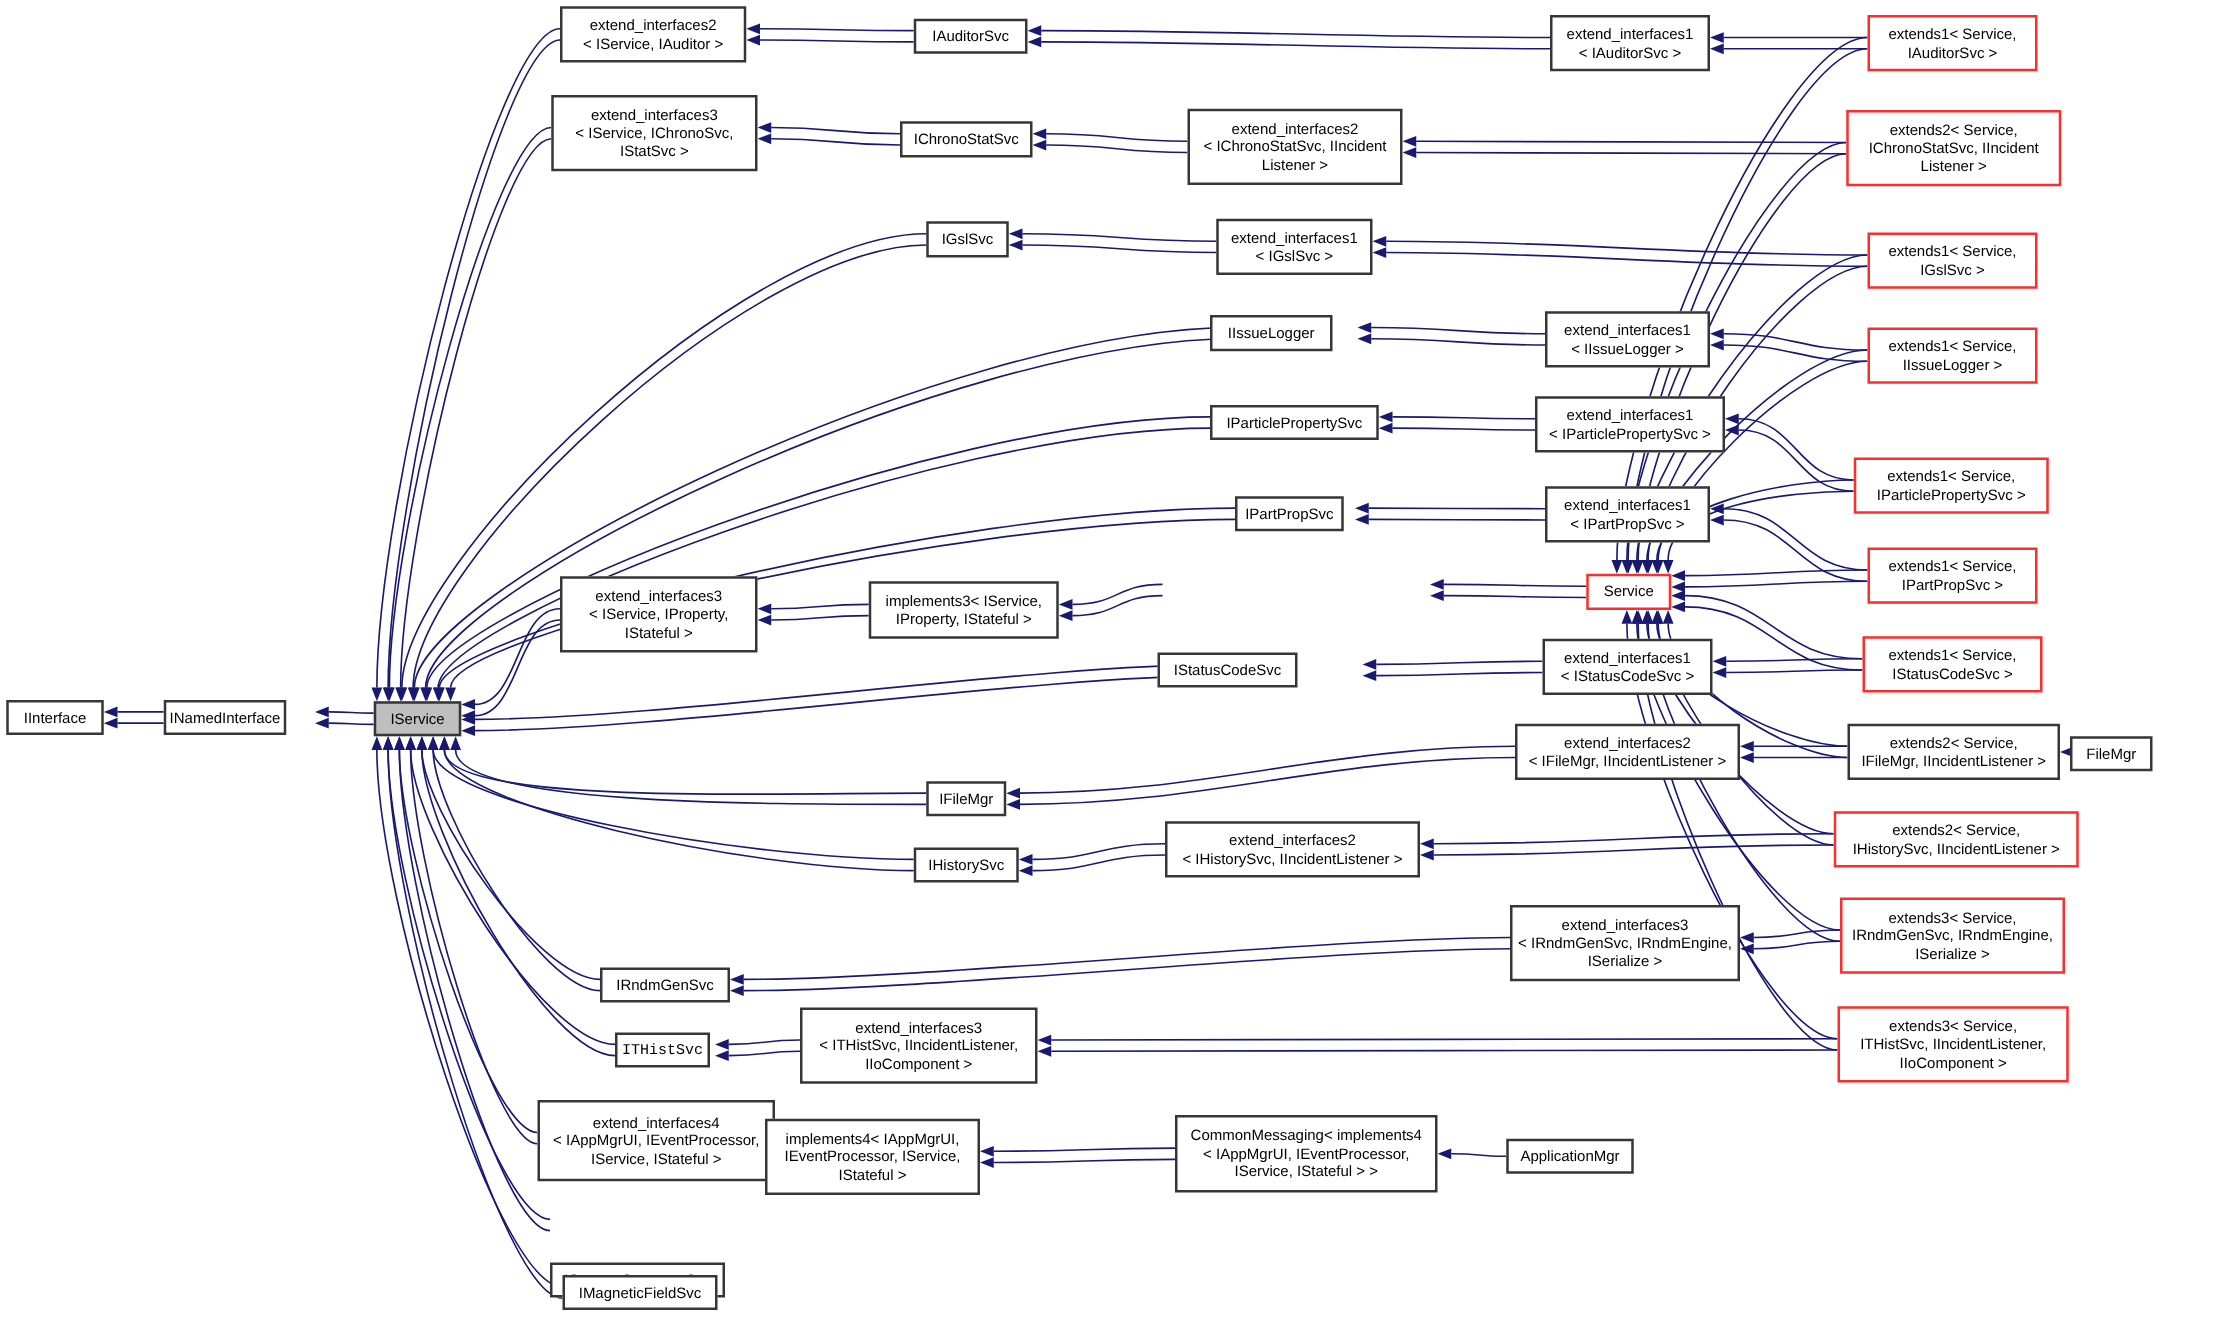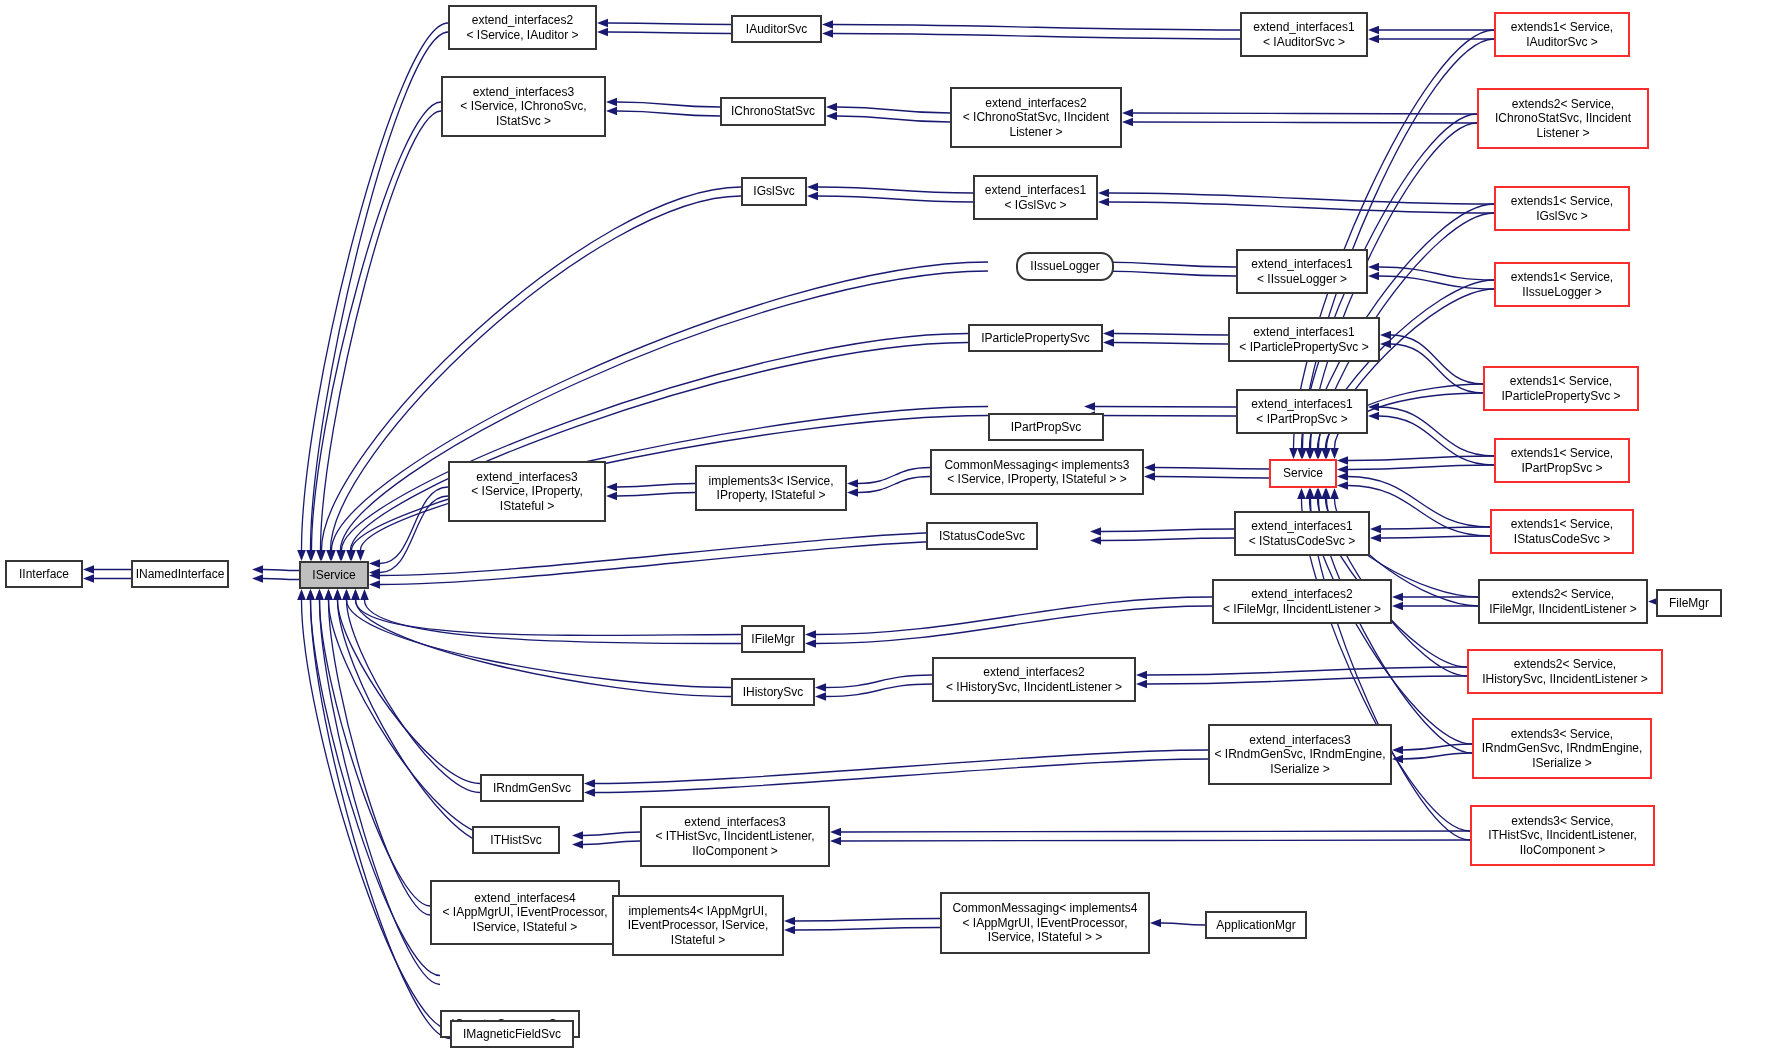--- a/index.html
+++ b/index.html
@@ -374,21 +374,21 @@
     <div class="node current" style="left: 299px; top: 561px; width: 70px; height: 28px;">IService</div>
     <div class="node" style="left: 448px; top: 5px; width: 149px; height: 45px;">extend_interfaces2
 &lt; IService, IAuditor &gt;</div>
     <div class="node" style="left: 441px; top: 76px; width: 165px; height: 61px;">extend_interfaces3
 &lt; IService, IChronoSvc,
 IStatSvc &gt;</div>
     <div class="node" style="left: 448px; top: 461px; width: 158px; height: 61px;">extend_interfaces3
 &lt; IService, IProperty,
 IStateful &gt;</div>
     <div class="node" style="left: 480px; top: 774px; width: 104px; height: 28px;">IRndmGenSvc</div>
-    <div class="node" style="left: 472px; top: 826px; width: 88px; height: 28px;">ITHistSvc</div>
+    <div class="node" style="left: 492px; top: 826px; width: 76px; height: 28px; font-family: Liberation Mono, monospace;">ITHistSvc</div>
     <div class="node" style="left: 430px; top: 880px; width: 190px; height: 65px;">extend_interfaces4
 &lt; IAppMgrUI, IEventProcessor,
 IService, IStateful &gt;</div>
     <div class="node" style="left: 440px; top: 1010px; width: 140px; height: 28px;">ICounterSummarySvc</div>
     <div class="node" style="left: 450px; top: 1020px; width: 124px; height: 28px;">IMagneticFieldSvc</div>
     <div class="node" style="left: 731px; top: 15px; width: 91px; height: 28px;">IAuditorSvc</div>
     <div class="node" style="left: 720px; top: 97px; width: 106px; height: 29px;">IChronoStatSvc</div>
     <div class="node" style="left: 741px; top: 177px; width: 66px; height: 29px;">IGslSvc</div>
     <div class="node" style="left: 695px; top: 465px; width: 152px; height: 46px;">implements3&lt; IService,
 IProperty, IStateful &gt;</div>
@@ -398,25 +398,23 @@
 &lt; ITHistSvc, IIncidentListener,
 IIoComponent &gt;</div>
     <div class="node" style="left: 612px; top: 895px; width: 172px; height: 61px;">implements4&lt; IAppMgrUI,
 IEventProcessor, IService,
 IStateful &gt;</div>
     <div class="node" style="left: 950px; top: 87px; width: 172px; height: 61px;">extend_interfaces2
 &lt; IChronoStatSvc, IIncident
 Listener &gt;</div>
     <div class="node" style="left: 973px; top: 175px; width: 125px; height: 45px;">extend_interfaces1
 &lt; IGslSvc &gt;</div>
-    <div class="node" style="left: 1016px; top: 252px; width: 98px; height: 29px; border-radius: 13px;">IIssueLogger</div>
+    <div class="node" style="left: 968px; top: 252px; width: 98px; height: 29px;">IIssueLogger</div>
     <div class="node" style="left: 968px; top: 324px; width: 135px; height: 28px;">IParticlePropertySvc</div>
-    <div class="node" style="left: 988px; top: 413px; width: 116px; height: 28px;">IPartPropSvc</div>
-    <div class="node" style="left: 930px; top: 449px; width: 214px; height: 46px;">CommonMessaging&lt; implements3
-&lt; IService, IProperty, IStateful &gt; &gt;</div>
+    <div class="node" style="left: 988px; top: 397px; width: 87px; height: 28px;">IPartPropSvc</div>
     <div class="node" style="left: 926px; top: 522px; width: 112px; height: 28px;">IStatusCodeSvc</div>
     <div class="node" style="left: 932px; top: 657px; width: 204px; height: 45px;">extend_interfaces2
 &lt; IHistorySvc, IIncidentListener &gt;</div>
     <div class="node" style="left: 940px; top: 892px; width: 210px; height: 62px;">CommonMessaging&lt; implements4
 &lt; IAppMgrUI, IEventProcessor,
 IService, IStateful &gt; &gt;</div>
     <div class="node" style="left: 1240px; top: 12px; width: 128px; height: 45px;">extend_interfaces1
 &lt; IAuditorSvc &gt;</div>
     <div class="node" style="left: 1236px; top: 249px; width: 132px; height: 45px;">extend_interfaces1
 &lt; IIssueLogger &gt;</div>

